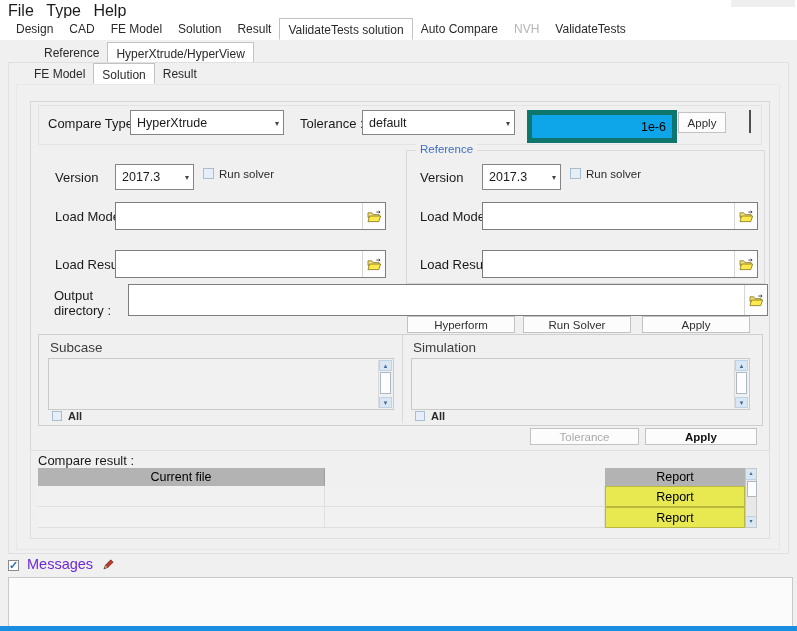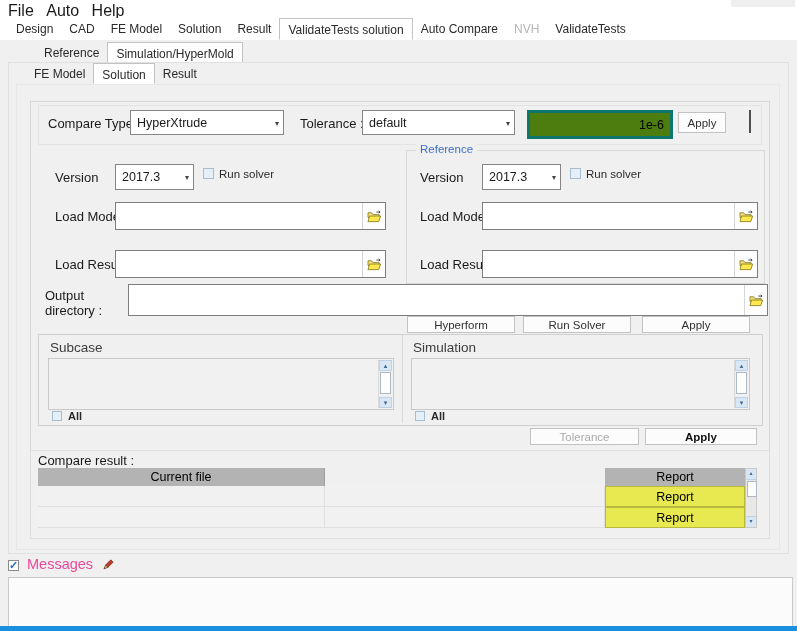--- a/index.html
+++ b/index.html
@@ -21,21 +21,21 @@
   
   .combo{position:absolute;background:#fff;border:1px solid #858585;font-size:12.5px;}
   .combo .txt{position:absolute;left:6px;top:50%;transform:translateY(-50%);white-space:nowrap;}
   .combo .arr{position:absolute;right:4px;top:50%;transform:translateY(-50%);font-size:8px;color:#444;}
   
   .field{position:absolute;background:#fff;border:1px solid #7d7d7d;display:flex;align-items:center;}
   .field input{flex:1;border:none;outline:none;background:transparent;height:100%;
                font:12.5px "Liberation Sans",sans-serif;padding:0 5px;min-width:0;}
   .field .browse{width:22px;align-self:stretch;display:flex;align-items:center;justify-content:center;
                  border-left:1px solid #d6d6d6;background:#fdfdfd;cursor:pointer;}
-  .plain-input{position:absolute;background:#4d7c0f;border:3px solid #0f766e;}
+  .plain-input{position:absolute;background:#0ea5e9;border:5px solid #0f766e;}
   .plain-input input{width:100%;height:100%;border:none;outline:none;background:transparent;
                      font:12.5px "Liberation Sans",sans-serif;text-align:right;padding:0 6px;box-sizing:border-box;}
   
   .btn{position:absolute;background:#fcfcfc;border:1px solid #c2c2c2;font-size:11.5px;color:#2f2f2f;
        display:flex;align-items:center;justify-content:center;cursor:pointer;}
   .btn.disabled{color:#aaaaaa;}
   .btn.strong{color:#111;font-weight:700;}
   
   .group{position:absolute;border:1px solid #d9d9d9;}
   .legend{position:absolute;top:-8px;left:9px;background:#f0f0f0;padding:0 4px;font-size:11.5px;}
@@ -59,42 +59,42 @@
   .vline{position:absolute;border-left:1px solid #d9d9d9;}
   textarea.msg{position:absolute;background:#fbfbfb;border:1px solid #c9c9c9;resize:none;outline:none;}
 </style>
 </head>
 <body>
 
 <div class="page">
 
   <div class="abs" style="left:0;top:0;width:797px;height:18px;background:#fff;">
     <span class="menu-item" style="margin-left:8px;">File</span>
-    <span class="menu-item">Auto</span>
+    <span class="menu-item">Type</span>
     <span class="menu-item">Help</span>
   </div>
   <div class="abs" style="left:731px;top:0;width:64px;height:7px;background:#efefef;"></div>
 
   <div class="abs" style="left:0;top:40px;width:797px;height:586px;background:#f0f0f0;"></div>
 
   <div class="tabrow" style="left:8px;top:18px;height:22px;background:#fff;width:789px;">
     <div class="tab">Design</div>
     <div class="tab">CAD</div>
     <div class="tab">FE Model</div>
     <div class="tab">Solution</div>
     <div class="tab">Result</div>
     <div class="tab sel">ValidateTests solution</div>
     <div class="tab">Auto Compare</div>
     <div class="tab dis">NVH</div>
     <div class="tab">ValidateTests</div>
   </div>
 
   <div class="tabrow" style="left:36px;top:42px;height:21px;">
     <div class="tab">Reference</div>
-    <div class="tab sel">Simulation/HyperMold</div>
+    <div class="tab sel">HyperXtrude/HyperView</div>
   </div>
 
   <div class="frame" style="left:8px;top:62px;width:779px;height:490px;border-color:#e0e0e0;"></div>
   <div class="frame" style="left:16px;top:84px;width:762px;height:464px;border-color:#e7e7e7;"></div>
 
   <div class="tabrow" style="left:26px;top:63px;height:21px;">
     <div class="tab">FE Model</div>
     <div class="tab sel">Solution</div>
     <div class="tab">Result</div>
   </div>
@@ -175,21 +175,21 @@
     <input type="text" style="">
     <span class="browse">
       <svg width="15" height="13" viewBox="0 0 16 14">
         <path d="M1 3 h4 l1.5 2 H13 v3 H1 z" fill="#f3e07a" stroke="#7a6a10" stroke-width="0.8"></path>
         <path d="M2.6 6.5 h12 L12.6 12.5 H1 z" fill="#ffe94d" stroke="#7a6a10" stroke-width="0.8"></path>
         <path d="M10 2.2 h4 l-1.3 -1.4 M14 2.2 l-1.3 1.4" fill="none" stroke="#333" stroke-width="0.9"></path>
       </svg>
     </span>
   </div>
 
-  <div class="lbl" style="left:45px;top:288px;width:62px;white-space:normal;line-height:15px;">Output directory :</div>
+  <div class="lbl" style="left:54px;top:288px;width:62px;white-space:normal;line-height:15px;">Output directory :</div>
   <div class="field" style="left:128px;top:284px;width:638px;height:30px;">
     <input type="text" style="">
     <span class="browse">
       <svg width="15" height="13" viewBox="0 0 16 14">
         <path d="M1 3 h4 l1.5 2 H13 v3 H1 z" fill="#f3e07a" stroke="#7a6a10" stroke-width="0.8"></path>
         <path d="M2.6 6.5 h12 L12.6 12.5 H1 z" fill="#ffe94d" stroke="#7a6a10" stroke-width="0.8"></path>
         <path d="M10 2.2 h4 l-1.3 -1.4 M14 2.2 l-1.3 1.4" fill="none" stroke="#333" stroke-width="0.9"></path>
       </svg>
     </span>
   </div>
@@ -240,21 +240,21 @@
   <div class="cell row-cell" style="left:325px;top:507px;width:280px;height:21px;"></div>
   <div class="cell report-cell" style="left:605px;top:507px;width:140px;height:21px;">Report</div>
 
   <div class="abs" style="left:745px;top:468px;width:12px;height:60px;background:#e8e8e8;border:1px solid #c9c9c9;box-sizing:border-box;">
     <div class="abs" style="left:0;top:0;width:10px;height:10px;background:#d9e7f5;border-bottom:1px solid #bdd2e6;font-size:6px;line-height:9px;text-align:center;color:#44698f;">▴</div>
     <div class="abs" style="left:1px;top:12px;width:8px;height:14px;background:#fdfdfd;border:1px solid #aeb8c2;"></div>
     <div class="abs" style="left:0;bottom:0;width:10px;height:10px;background:#d9e7f5;border-top:1px solid #bdd2e6;font-size:6px;line-height:9px;text-align:center;color:#44698f;">▾</div>
   </div>
 
   <div class="chk checked" style="left:8px;top:560px;">✓</div>
-  <div class="lbl" style="left:27px;top:556px;font-size:14.5px;color:#ec4899;">Messages</div>
+  <div class="lbl" style="left:27px;top:556px;font-size:14.5px;color:#6d28d9;">Messages</div>
   <svg class="abs" style="left:100px;top:557px;" width="15" height="15" viewBox="0 0 16 16">
     <path d="M6 8.5 L11.5 3 L14 5.5 L8.5 11 Z" fill="#c0392b" stroke="#5a1f14" stroke-width="0.7"></path>
     <path d="M6 8.5 L8.5 11 L4.2 12.6 Z" fill="#f0c36d" stroke="#5a1f14" stroke-width="0.7"></path>
     <path d="M4.2 12.6 L5.2 11.3 L5.8 12 Z" fill="#3a2a1a"></path>
   </svg>
   <textarea class="msg" style="left: 8px; top: 577px; width: 779px; height: 44px;"></textarea>
 
   <div class="abs" style="left:0;top:626px;width:797px;height:5px;background:#1a8fe0;"></div>
 
 </div>

